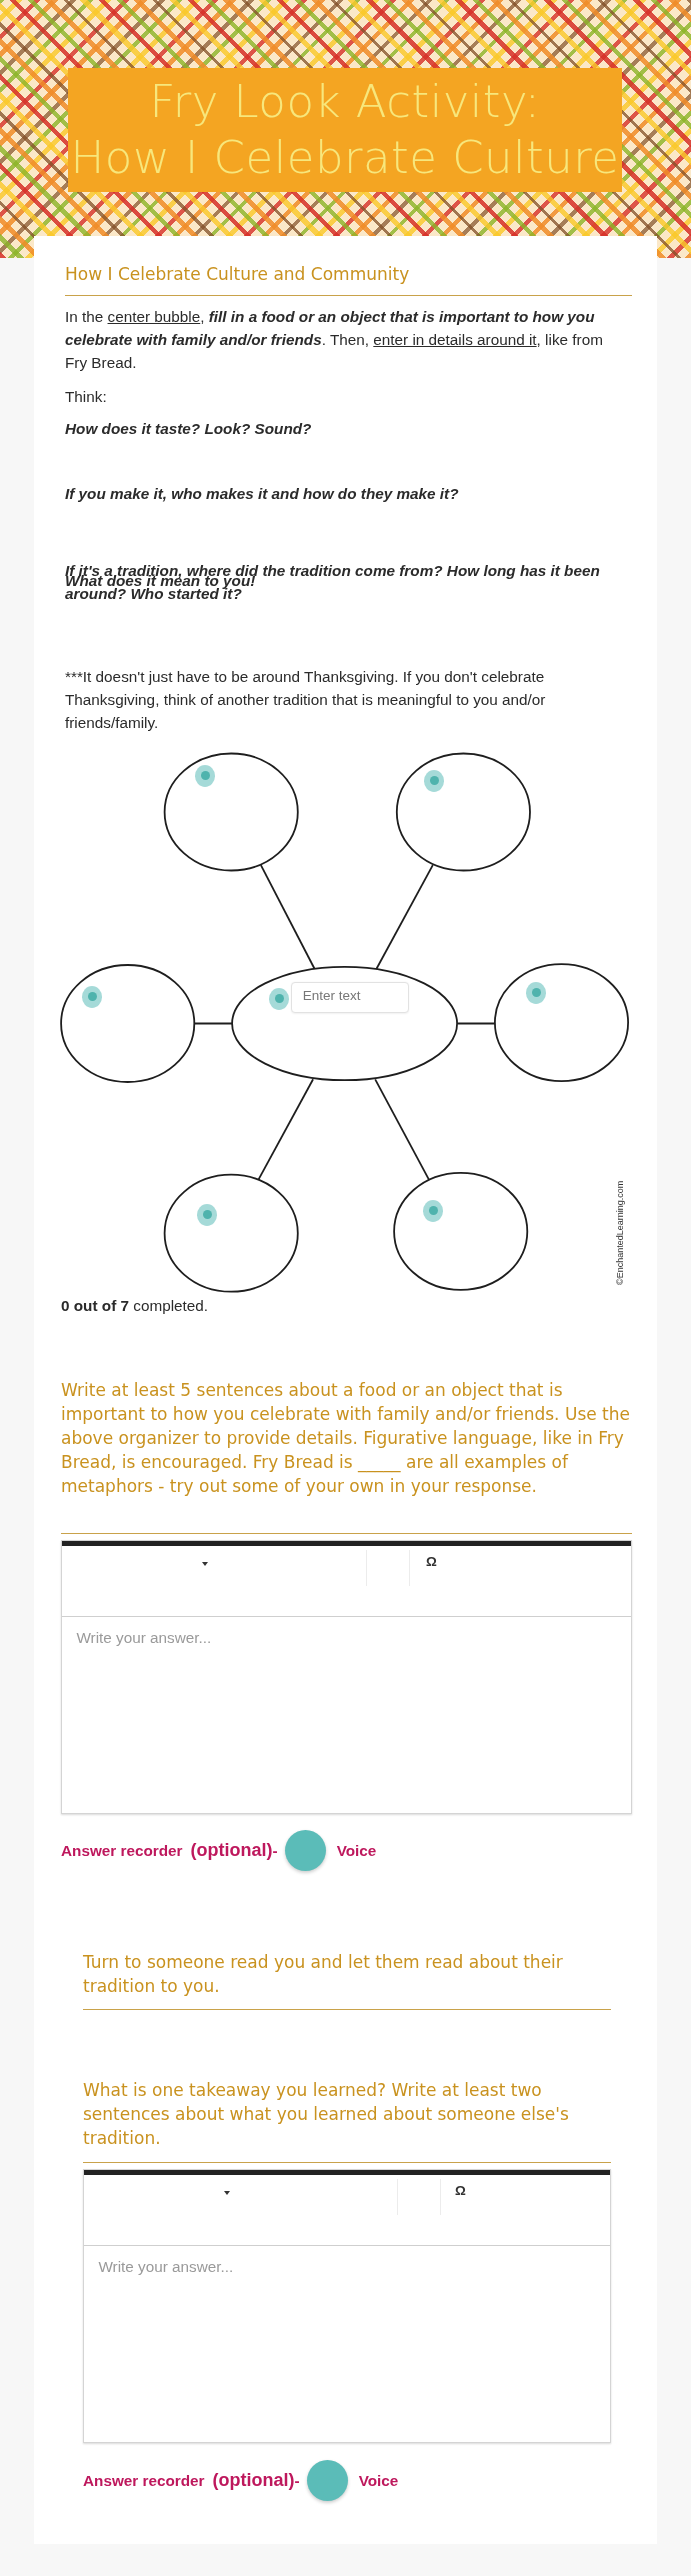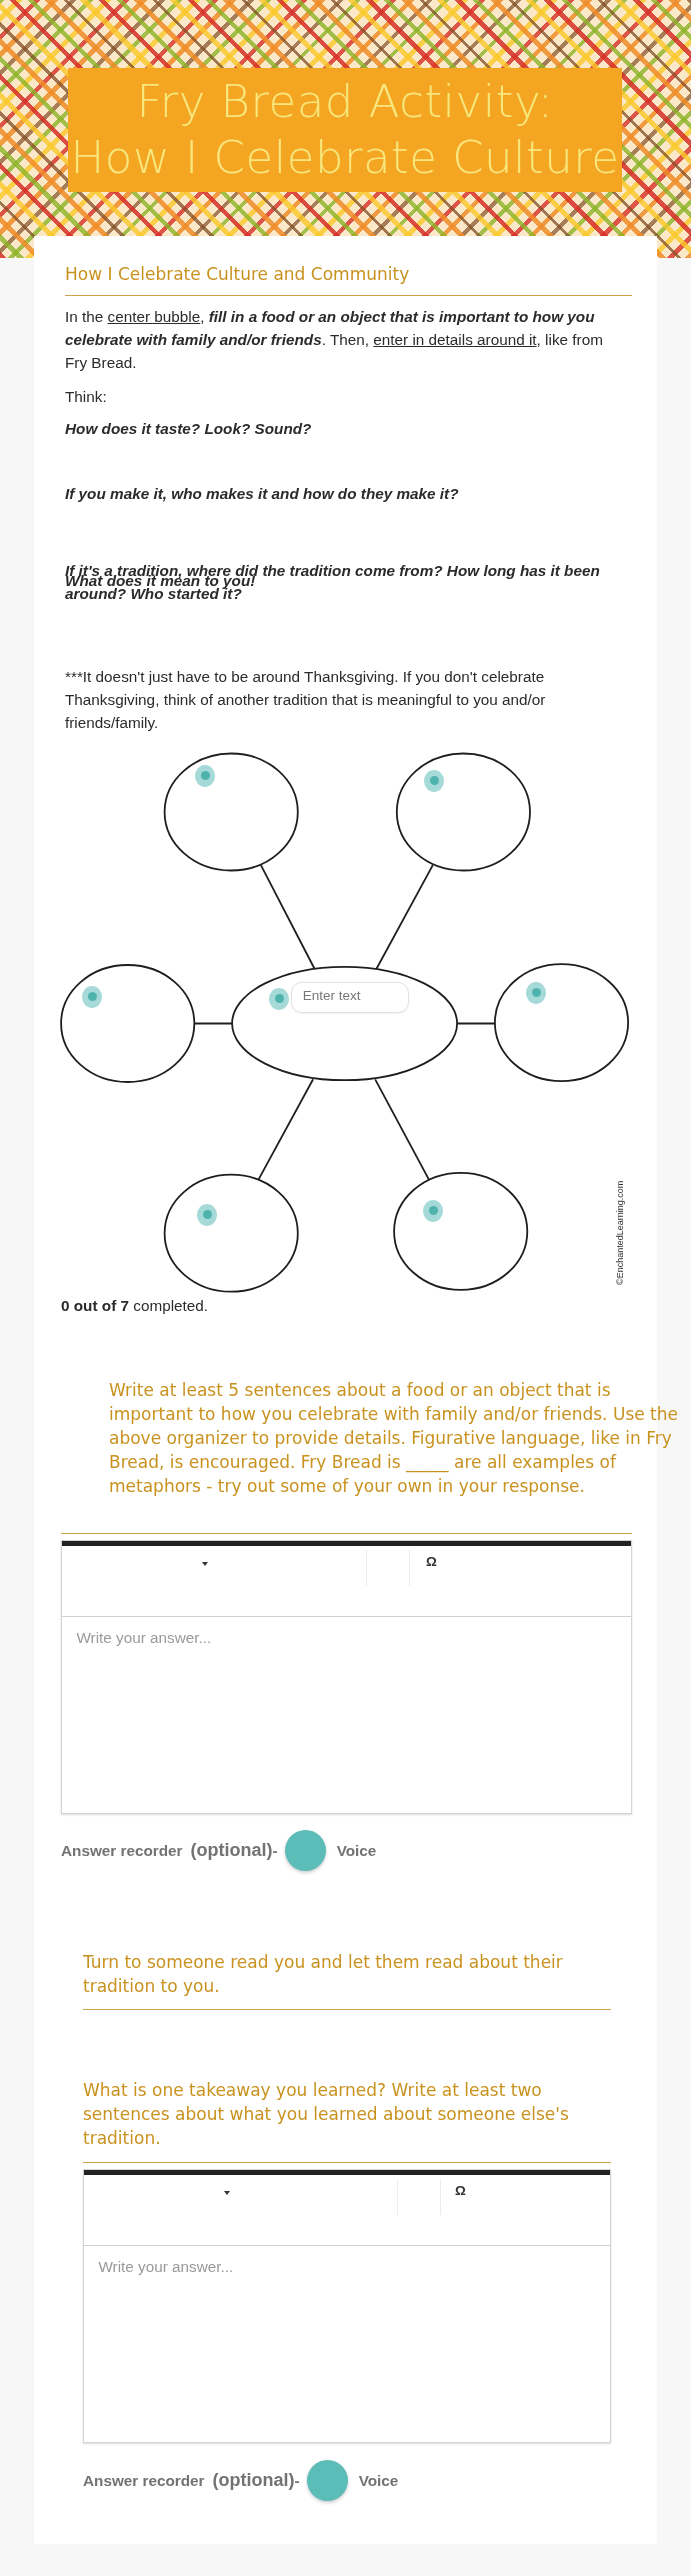--- a/index.html
+++ b/index.html
@@ -52,50 +52,50 @@
   .editor-topbar { height: 4.5px; background: #222; }
   .editor-toolbar { position: relative; height: 71px; border-bottom: 1.8px solid #cfcfcf; }
   .caret {
     position: absolute; width: 0; height: 0;
     border-left: 3.6px solid transparent; border-right: 3.6px solid transparent; border-top: 4.5px solid #333;
   }
   .tb-sep { position: absolute; top: 4.5px; width: 0.9px; height: 36px; background: #ececec; }
   .omega { position: absolute; font-size: 13.5px; font-weight: bold; color: #333; }
   .editor-area { position: relative; }
   .placeholder { position: absolute; left: 14.4px; top: 12.6px; font-size: 15.3px; color: #9a9a9a; }
-  .recorder { font-size: 15.3px; font-weight: bold; color: #737373; display: flex; align-items: center; white-space: nowrap; }
+  .recorder { font-size: 15.3px; font-weight: bold; color: #be185d; display: flex; align-items: center; white-space: nowrap; }
   .recorder .opt { font-size: 18px; margin-left: 8px; }
   .rec-btn {
     width: 41px; height: 41px; border-radius: 50%; background: #5bbcb8;
     box-shadow: 0 1.8px 3.6px rgba(0,0,0,0.2); margin: 0 10.8px 0 7.2px; flex: 0 0 auto;
   }
   .completed { font-size: 15.3px; color: #2b2b2b; }
   .completed b { font-weight: bold; }
   .copyright {
     position: absolute; font-size: 9px; color: #333; white-space: nowrap;
     transform: rotate(-90deg); transform-origin: left top;
   }
   .enter-text {
-    position: absolute; border: 0.9px solid #e2e2e2; border-radius: 11px; background: #fff;
+    position: absolute; border: 0.9px solid #e2e2e2; border-radius: 4px; background: #fff;
     font-size: 13.5px; color: #777; padding: 5.4px 10.8px; box-shadow: 0 0.9px 1.8px rgba(0,0,0,0.06);
   }
   .hotspot {
     position: absolute; width: 20px; height: 21.6px; border-radius: 50%;
     background: rgba(91,188,184,0.55);
     display: flex; align-items: center; justify-content: center;
   }
   .hotspot::after { content: ""; width: 9px; height: 9px; border-radius: 50%; background: #4fb3ad; }
 </style>
 </head>
 <body>
 
 <div class="plaid"></div>
 
 <div class="banner">
-  <div class="banner-line">Fry Bread Activity:</div>
+  <div class="banner-line">Fry Look Activity:</div>
   <div class="banner-line">How I Celebrate Culture</div>
 </div>
 
 <div class="card">
 
   <div class="abs hand section-title">How I Celebrate Culture and Community</div>
   <div class="abs divider" style="left:31px; top:59px; width:567px;"></div>
 
   <div class="abs body-text" style="left:31px; top:69px; width:558px;">
     <span>In the </span><u>center bubble</u><span>, </span><span class="bi">fill in a food or an object that is important to how you celebrate with family and/or friends</span><span>. Then, </span><u>enter in details around it</u><span>, like from Fry Bread.</span>
@@ -139,21 +139,21 @@
   <div class="hotspot" style="left:389px; top:964px;"></div>
 
   <div class="enter-text" style="left:257px; top:746px; width:118px; height:31px;">Enter text</div>
 
   <div class="copyright" style="left:581px; top:1049px;">©EnchantedLearning.com</div>
 
   <div class="abs completed" style="left:27px; top:1061px;">
     <b>0 out of 7</b><span> completed.</span>
   </div>
 
-  <div class="abs hand prompt" style="left:27px; top:1142px; width:571px;margin-left:48px;">Write at least 5 sentences about a food or an object that is important to how you celebrate with family and/or friends. Use the above organizer to provide details. Figurative language, like in Fry Bread, is encouraged. Fry Bread is _____ are all examples of metaphors - try out some of your own in your response.</div>
+  <div class="abs hand prompt" style="left:27px; top:1142px; width:571px;">Write at least 5 sentences about a food or an object that is important to how you celebrate with family and/or friends. Use the above organizer to provide details. Figurative language, like in Fry Bread, is encouraged. Fry Bread is _____ are all examples of metaphors - try out some of your own in your response.</div>
   <div class="abs divider" style="left:27px; top:1297px; width:571px;"></div>
 
   <div class="abs editor" style="left:27px; top:1304px; width:571px; height:274px;">
     <div class="editor-topbar"></div>
     <div class="editor-toolbar">
       <div class="caret" style="left:140px; top:16px;"></div>
       <div class="tb-sep" style="left:304px;"></div>
       <div class="tb-sep" style="left:347px;"></div>
       <div class="omega" style="left:364px; top:8px;">Ω</div>
     </div>

